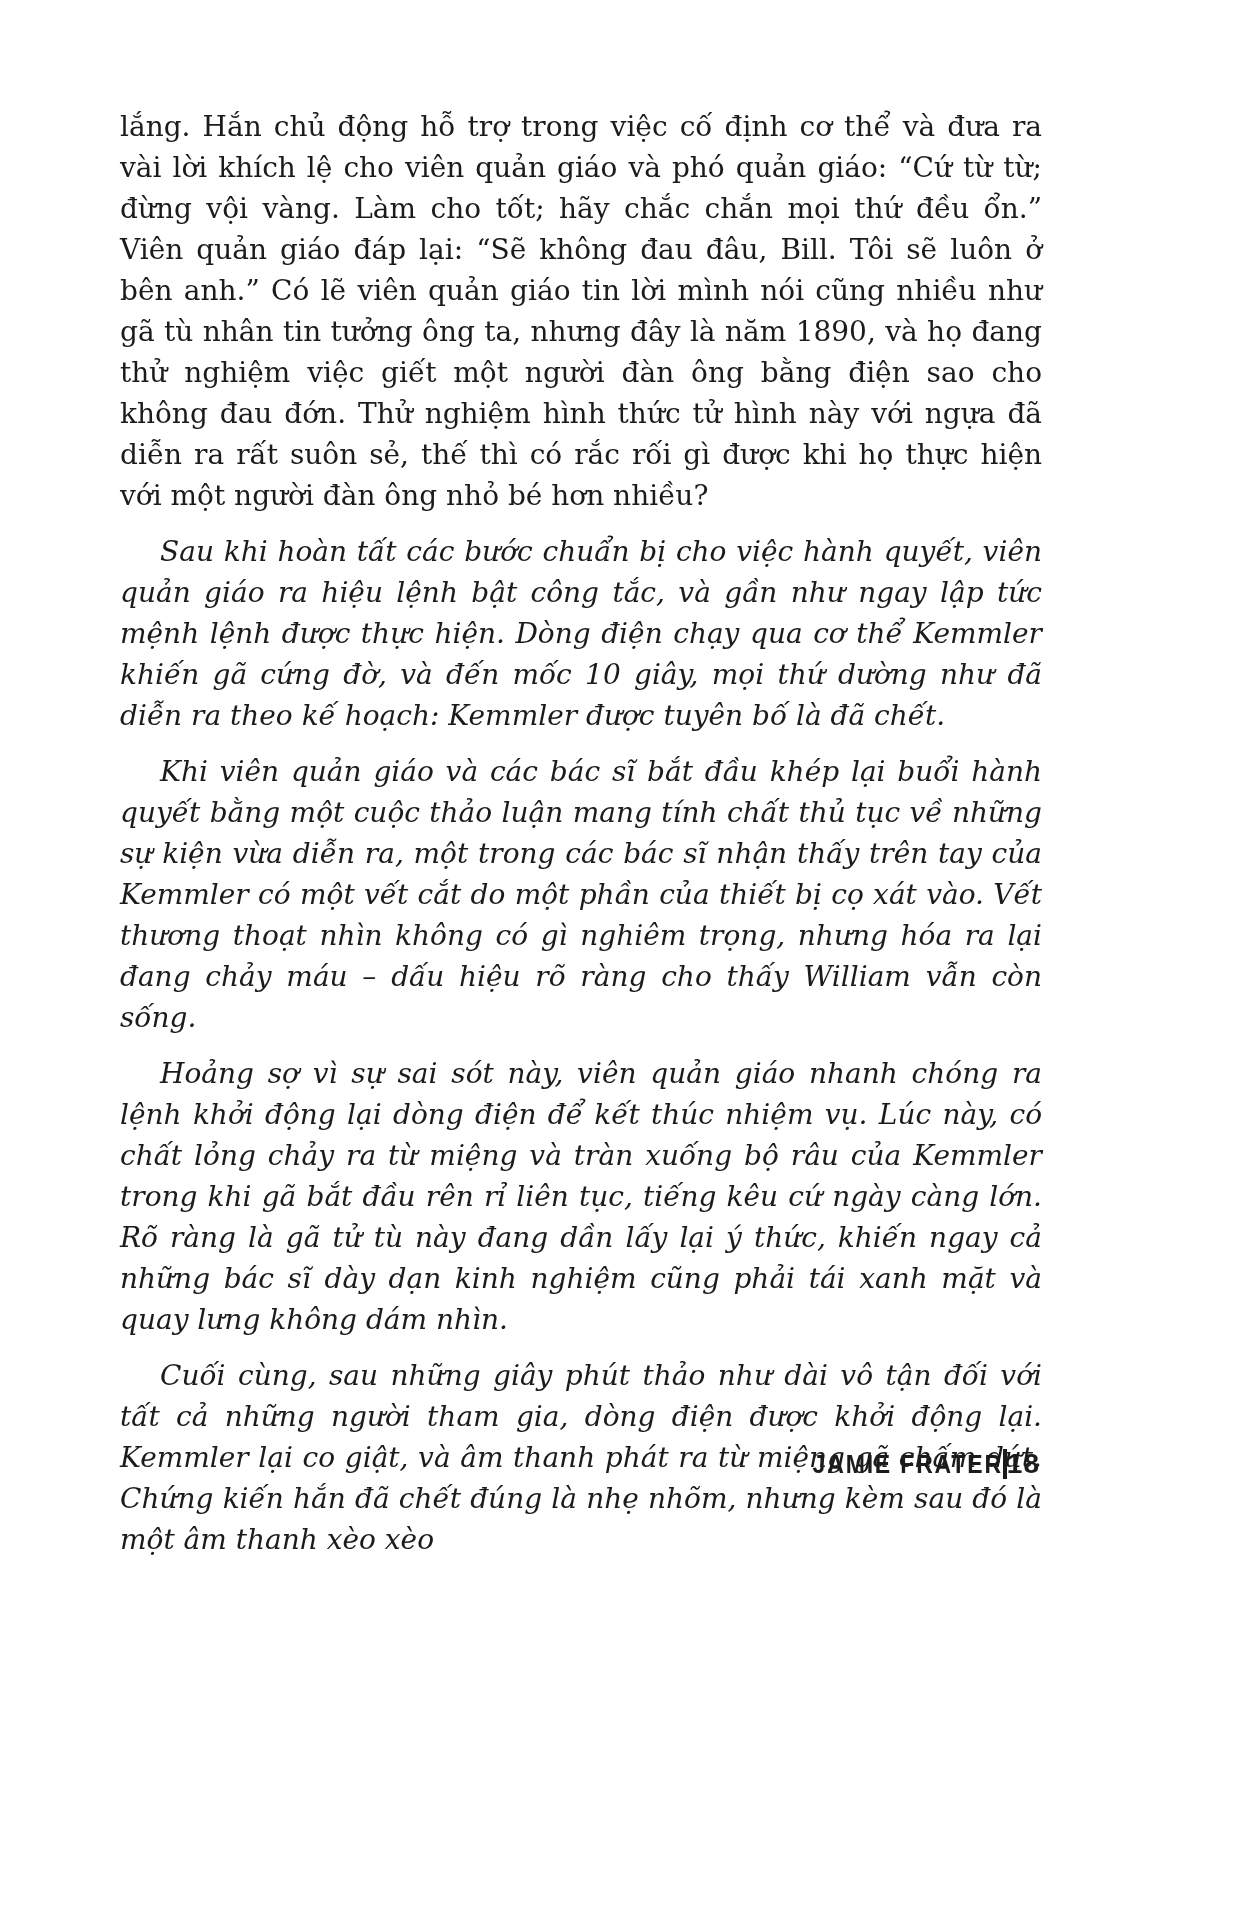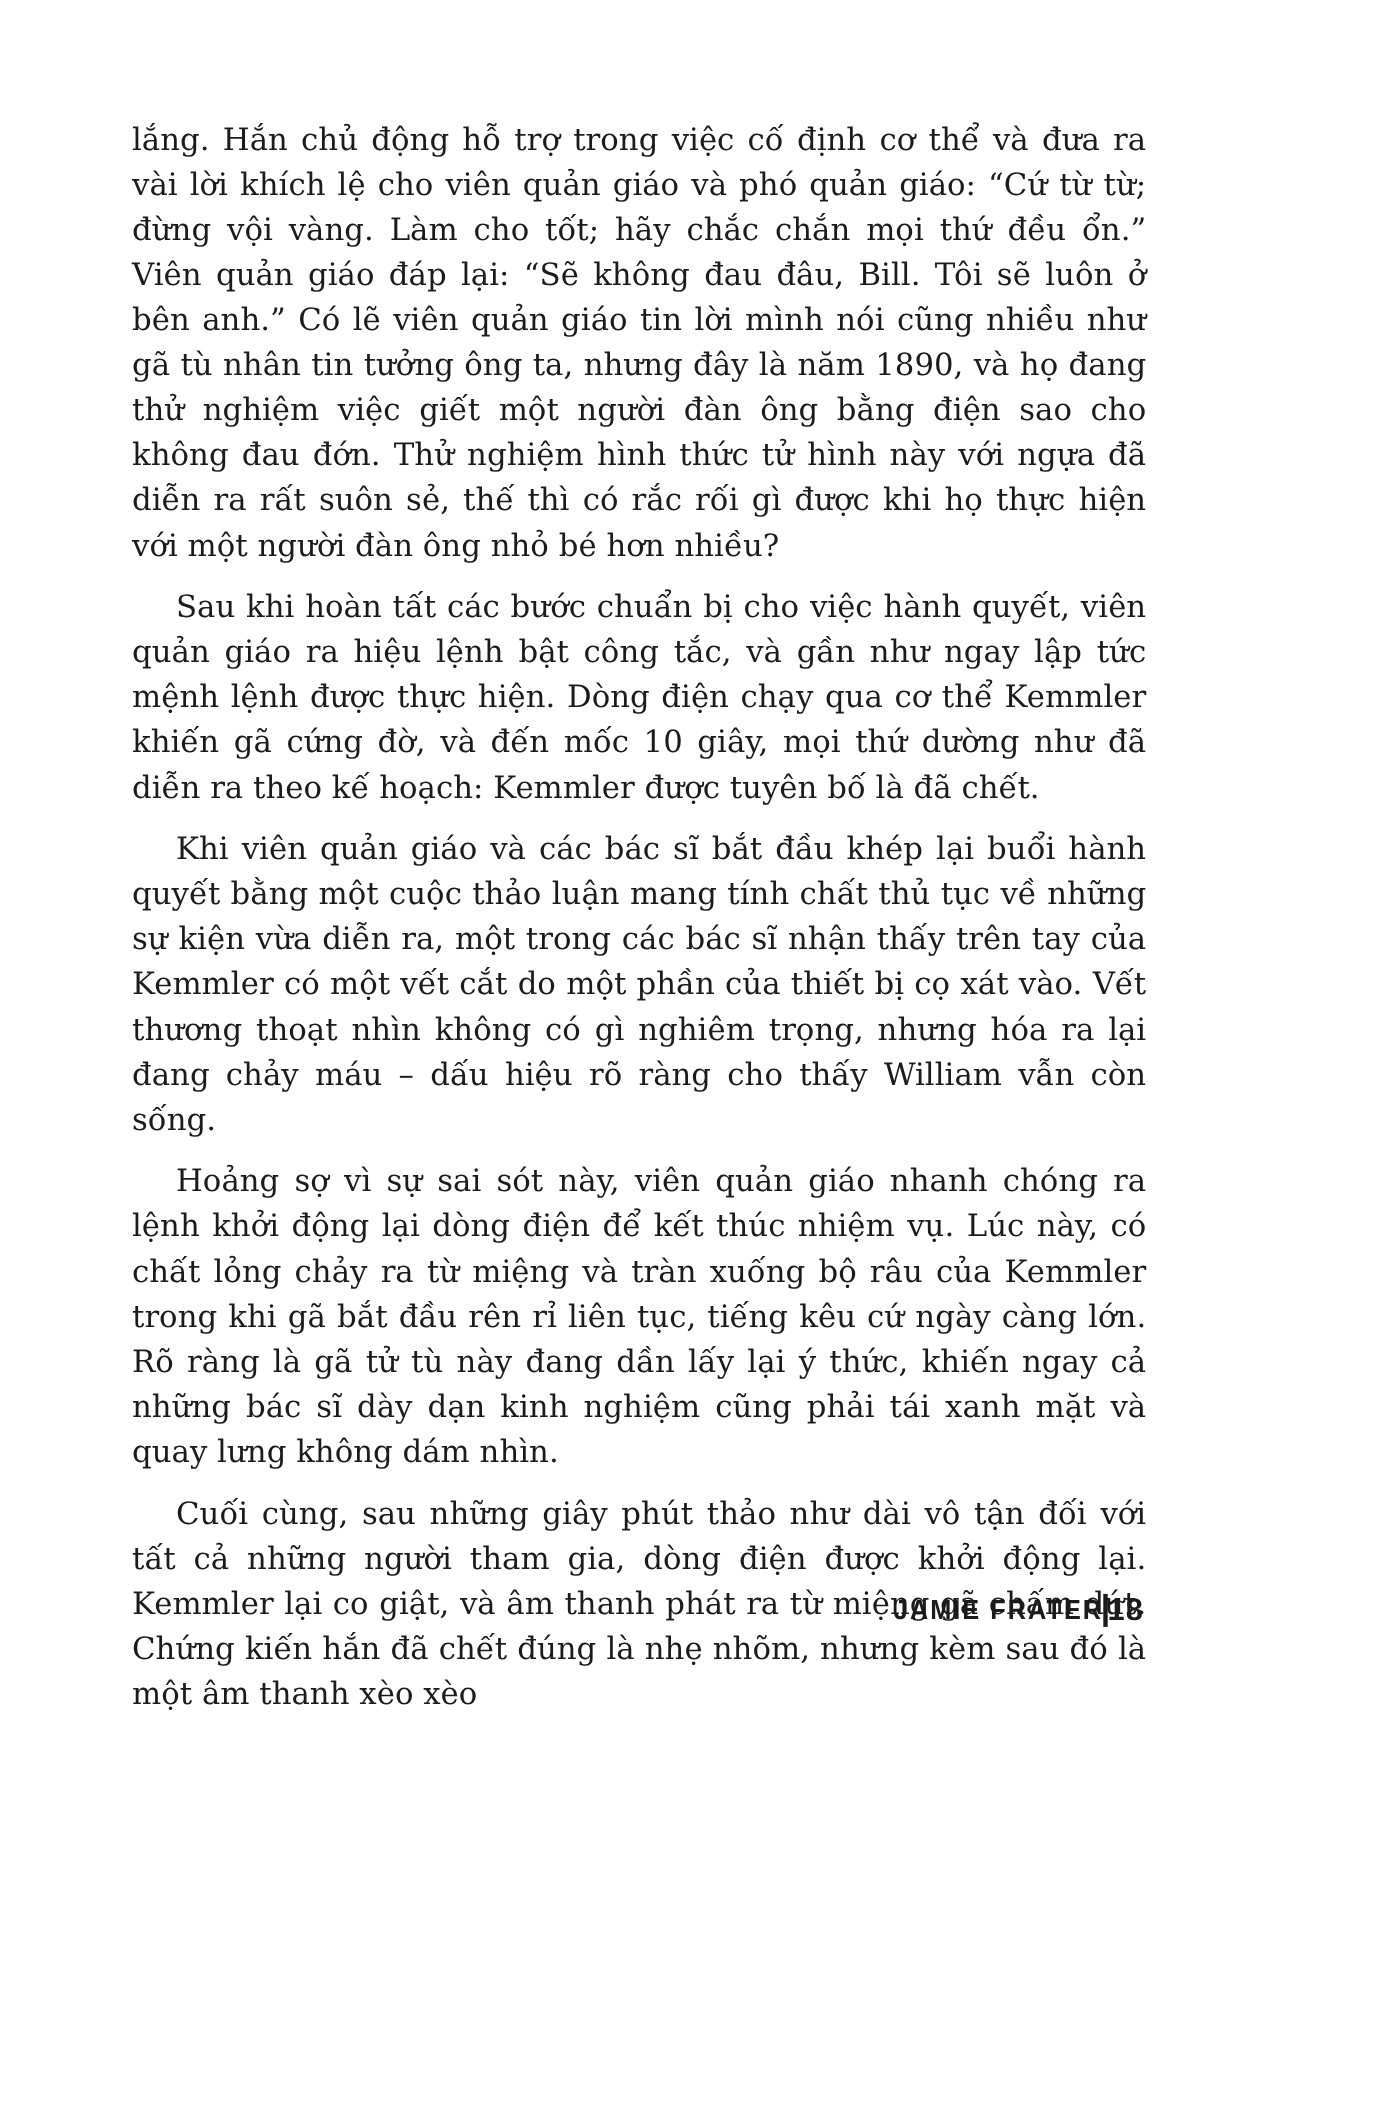--- a/index.html
+++ b/index.html
@@ -24,20 +24,21 @@
     font-size: 28px;
     line-height: 41px;
     text-align: justify;
     text-justify: inter-word;
   }
   .content p {
     margin: 0 0 15px 0;
   }
   .content p.indent {
     text-indent: 40px;
+    font-style: italic;
   }
   .footer {
     position: absolute;
     right: 120px;
     top: 1448px;
     display: flex;
     align-items: center;
     gap: 0;
     font-family: "Liberation Sans", sans-serif;
     font-weight: 700;

